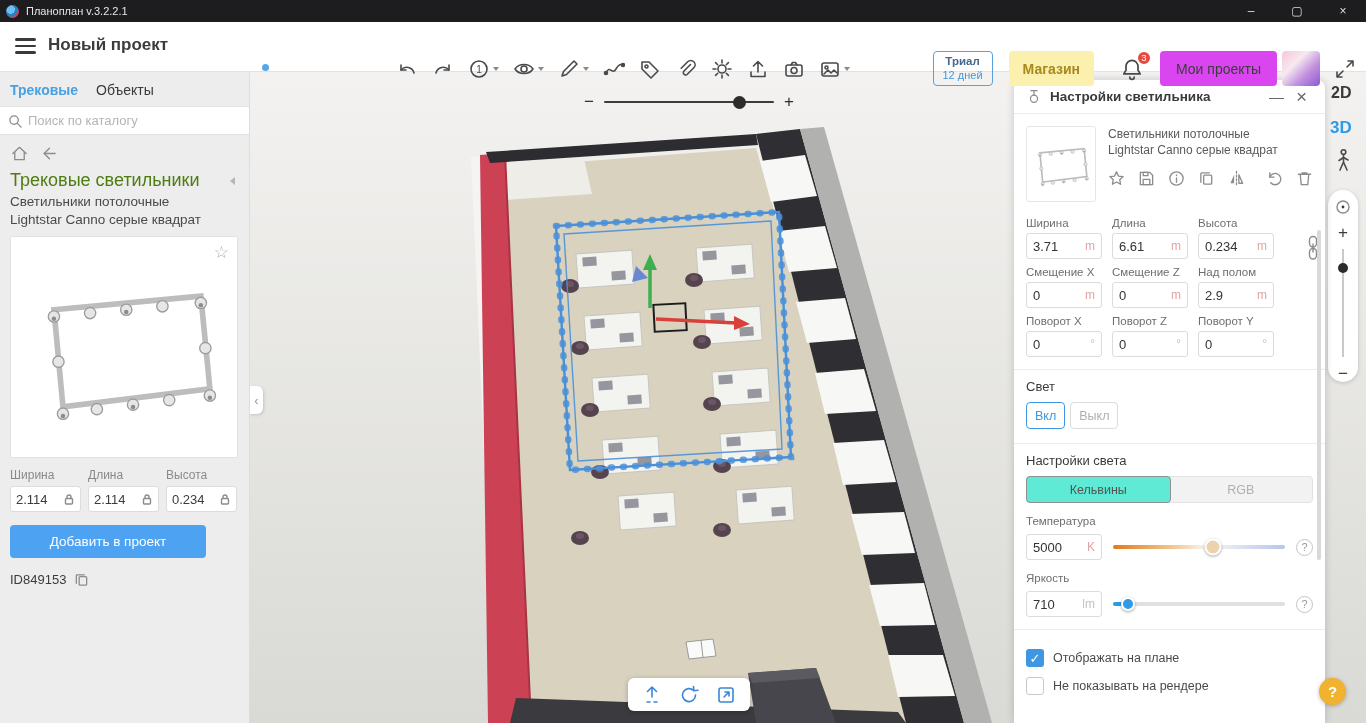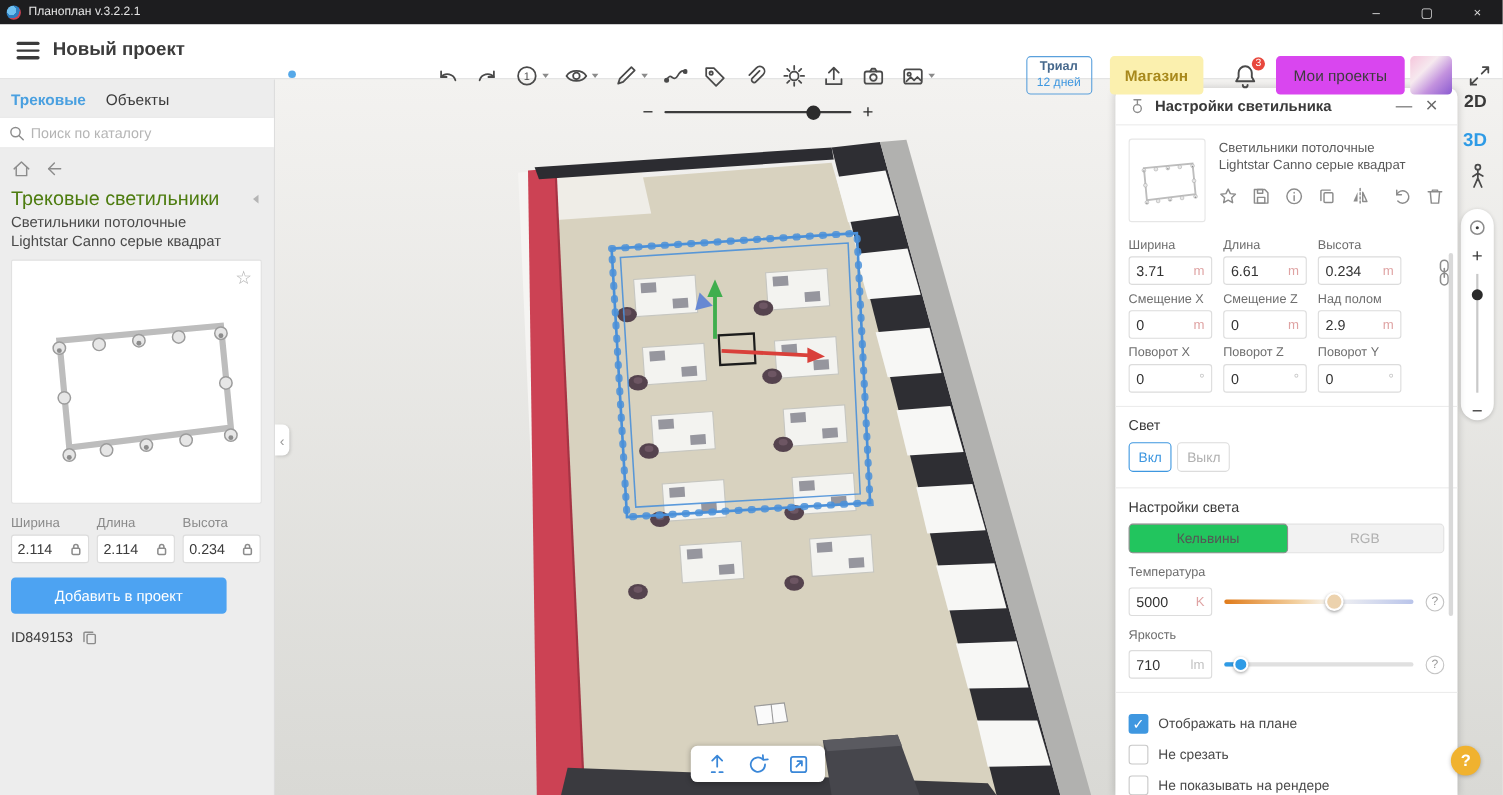--- a/index.html
+++ b/index.html
@@ -83,21 +83,21 @@
   .f-inp{height:26px;border:1px solid #dcdcdc;border-radius:3px;background:#fff;display:flex;align-items:center;justify-content:space-between;padding:0 6px;font-size:13px;color:#333}
   .unit-m{font-size:12px;color:#dfa3a3}
   .unit-g{font-size:12px;color:#c2c2c2}
   .link-chain{position:absolute;right:4px;top:155px;cursor:pointer}
   .sect{border-top:1px solid #ececec;margin-top:12px;padding:9px 12px 0}
   .sect-lab{font-size:13px;color:#3a3a3a}
   .onoff{display:flex;gap:5px;margin-top:8px;padding-bottom:2px}
   .on-btn{min-width:38px;height:27px;border:1.5px solid #3e97e0;border-radius:4px;color:#3e97e0;font-size:12.5px;display:flex;align-items:center;justify-content:center;padding:0 8px;background:#fff;cursor:pointer}
   .off-btn{min-width:42px;height:27px;border:1px solid #dcdcdc;border-radius:4px;color:#b0b0b0;font-size:12.5px;display:flex;align-items:center;justify-content:center;padding:0 8px;background:#fff;cursor:pointer}
   .seg{display:flex;height:27px;background:#f2f2f2;border:1px solid #e2e2e2;border-radius:4px;margin-top:8px}
-  .seg-active{flex:1;background:#22c55e;border:1px solid #8f8f8f;border-radius:4px;margin:-1px;display:flex;align-items:center;justify-content:center;font-size:12.5px;color:#555;cursor:pointer}
+  .seg-active{flex:1;background:#5eead4;border:1px solid #8f8f8f;border-radius:4px;margin:-1px;display:flex;align-items:center;justify-content:center;font-size:12.5px;color:#555;cursor:pointer}
   .seg-idle{flex:1;display:flex;align-items:center;justify-content:center;font-size:12.5px;color:#b0b0b0;cursor:pointer}
   .slider-row{display:flex;align-items:center;margin-top:7px}
   .s-inp{width:76px;height:26px;border:1px solid #dcdcdc;border-radius:3px;display:flex;align-items:center;justify-content:space-between;padding:0 6px;font-size:13px;color:#333;flex:none}
   .s-track{flex:1;height:4px;border-radius:2px;margin:0 11px;position:relative;cursor:pointer}
   .temp-track{background:linear-gradient(90deg,#e07b1a,#f2cf9e 38%,#f7f6f3 55%,#b9c4ea)}
   .bright-track{background:#e0e0e0}
   .bright-fill{position:absolute;left:0;top:0;height:4px;width:9%;background:#2e9be6;border-radius:2px}
   .s-thumb{position:absolute;top:50%;transform:translate(-50%,-50%);border-radius:50%;box-shadow:0 1px 3px rgba(0,0,0,.35)}
   .temp-thumb{left:58%;width:17px;height:17px;background:#ecd2ad;border:2px solid #fff}
   .bright-thumb{left:9%;width:14px;height:14px;background:#2e9be6;border:2px solid #fff}
@@ -661,24 +661,20 @@
     </div>
   </div>
 
   <div class="sect">
     <div class="chk-row">
       <div class="chk chk-on">✓</div>
       <span class="chk-lab">Отображать на плане</span>
     </div>
     <div class="chk-row">
       <div class="chk chk-off"></div>
-      <span class="chk-lab">Не срезать</span>
-    </div>
-    <div class="chk-row">
-      <div class="chk chk-off"></div>
       <span class="chk-lab">Не показывать на рендере</span>
     </div>
   </div>
 
   <div class="panel-scroll"></div>
 </div>
 
 <div class="mode-2d">2D</div>
 <div class="mode-3d">3D</div>
 <div class="walk-btn">

